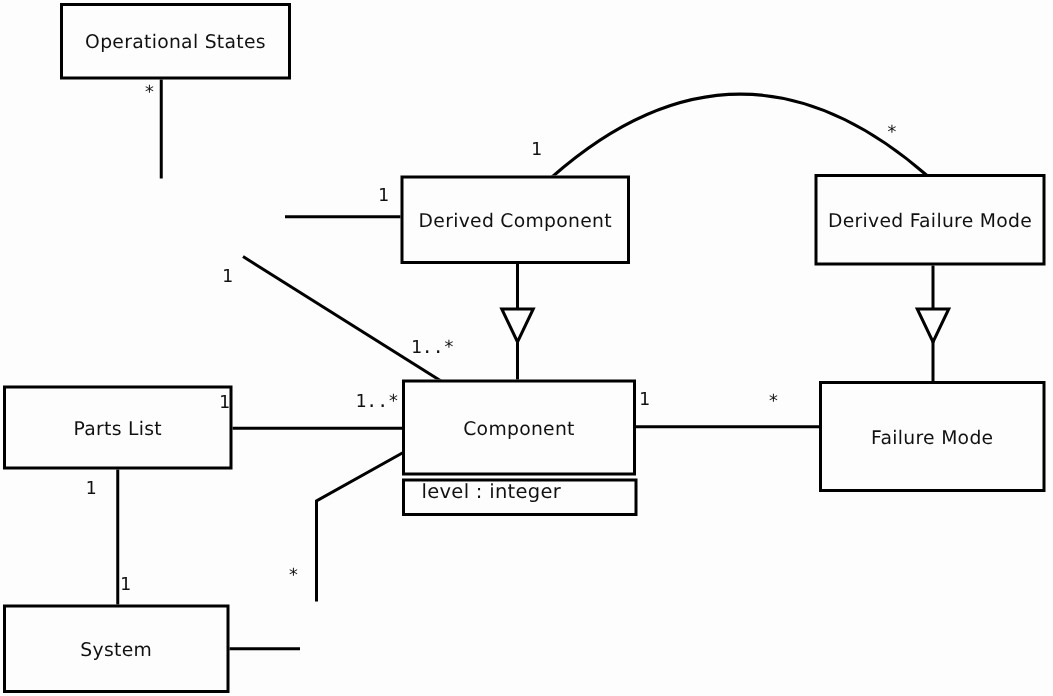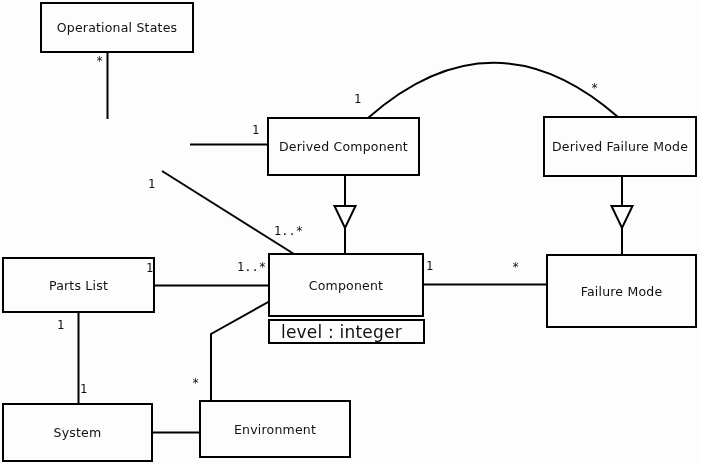--- a/index.html
+++ b/index.html
@@ -19,22 +19,22 @@
     display:flex;align-items:center;justify-content:center;
     font-size:12.5px;
     box-sizing:border-box;
     text-align:center;
     letter-spacing:0.2px;
   }
   .attr{
     position:absolute;
     background:#fdfdfd;
     border:2px solid #000;
-    display:flex;align-items:center;justify-content:flex-start;
-    font-size:17px;
+    display:flex;justify-content:flex-start;
+    font-size:13px;
     box-sizing:border-box;
     padding-left:11px;
     letter-spacing:0.2px;
   }
   .mult{
     position:absolute;
     font-family:"DejaVu Sans Mono","Liberation Mono",monospace;
     font-size:12px;
     line-height:13px;
     color:#111;
@@ -98,23 +98,20 @@
   </div>
 
   <div class="node" id="n-failure-mode">
     <span>Failure Mode</span>
   </div>
 
   <div class="node" id="n-system">
     <span>System</span>
   </div>
 
-  <div class="node" id="n-environment">
-    <span>Environment</span>
-  </div>
 
   <div class="mult" style="left:96px;top:55px;">*</div>
   <div class="mult" style="left:252px;top:124px;">1</div>
   <div class="mult" style="left:148px;top:178px;">1</div>
   <div class="mult" style="left:274px;top:225px;">1..*</div>
   <div class="mult" style="left:354px;top:93px;">1</div>
   <div class="mult" style="left:591px;top:82px;">*</div>
   <div class="mult" style="left:146px;top:262px;">1</div>
   <div class="mult" style="left:237px;top:261px;">1..*</div>
   <div class="mult" style="left:426px;top:260px;">1</div>

